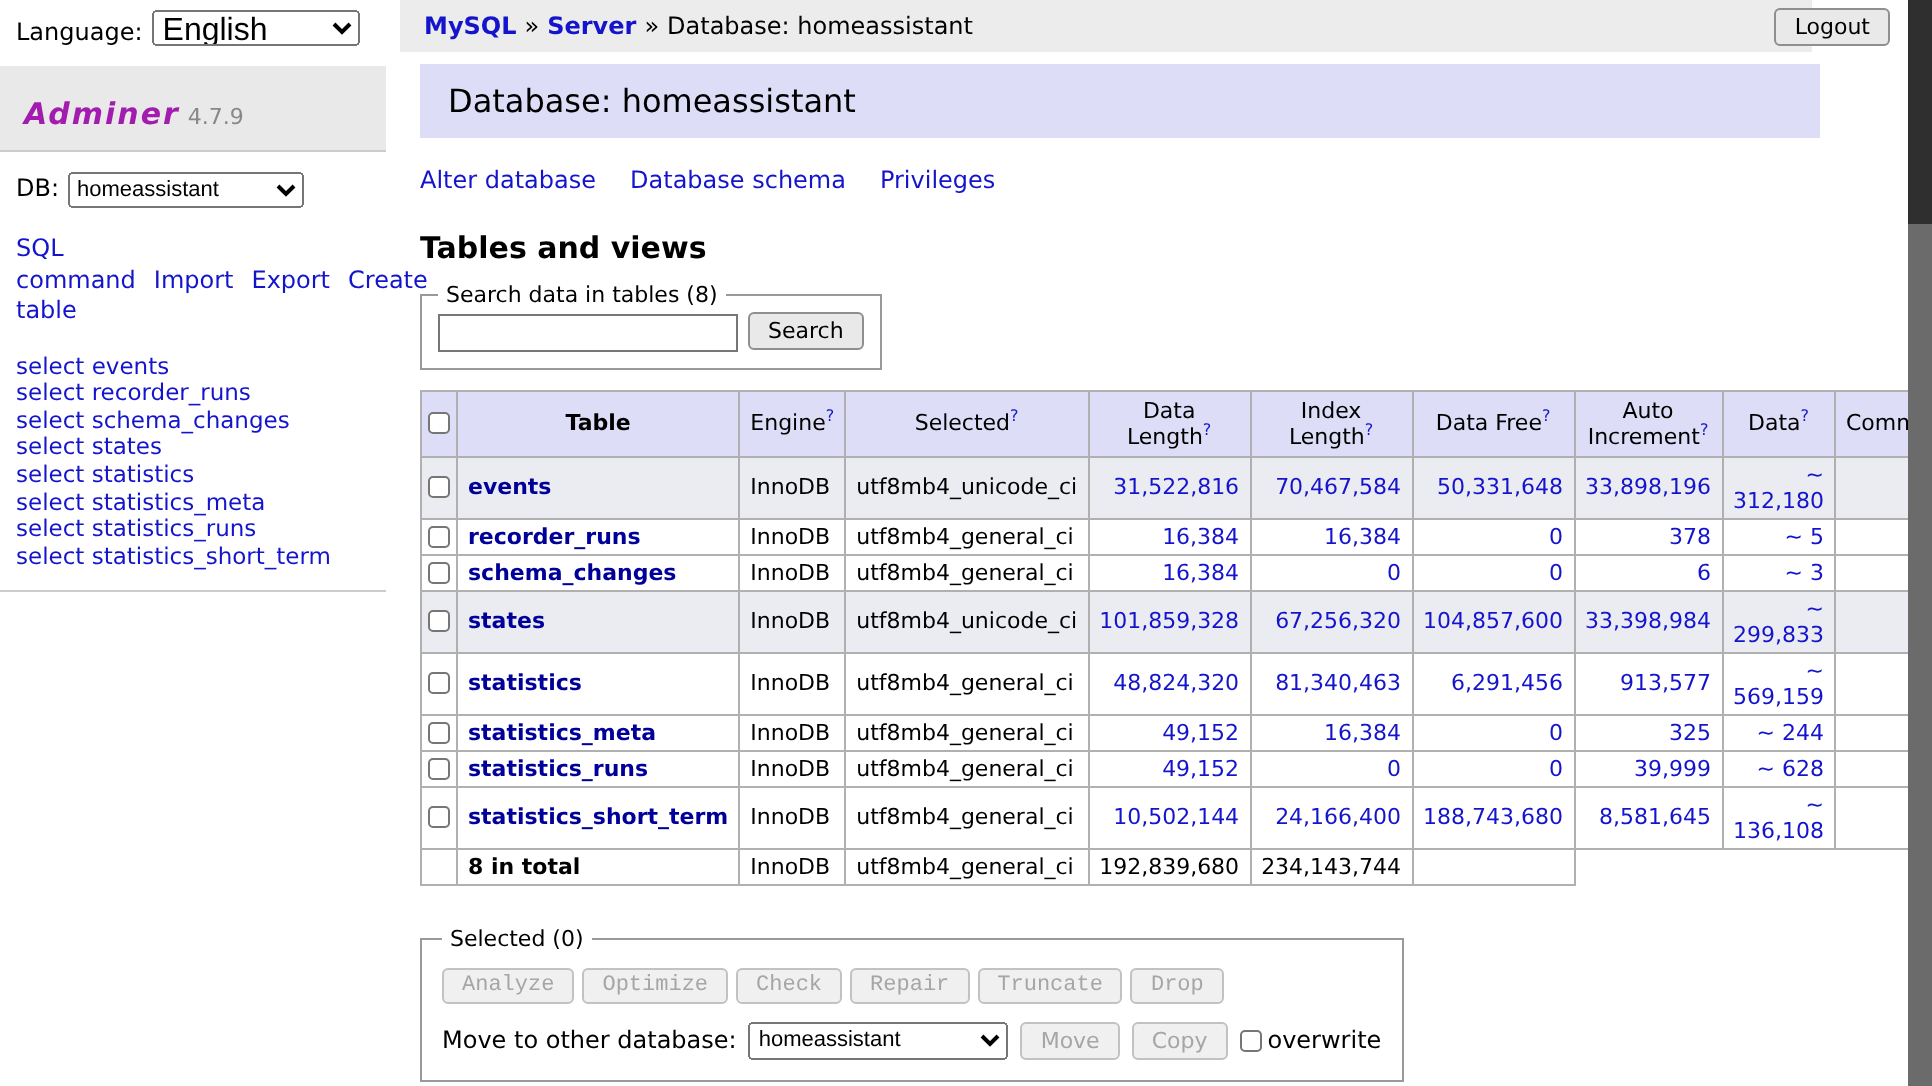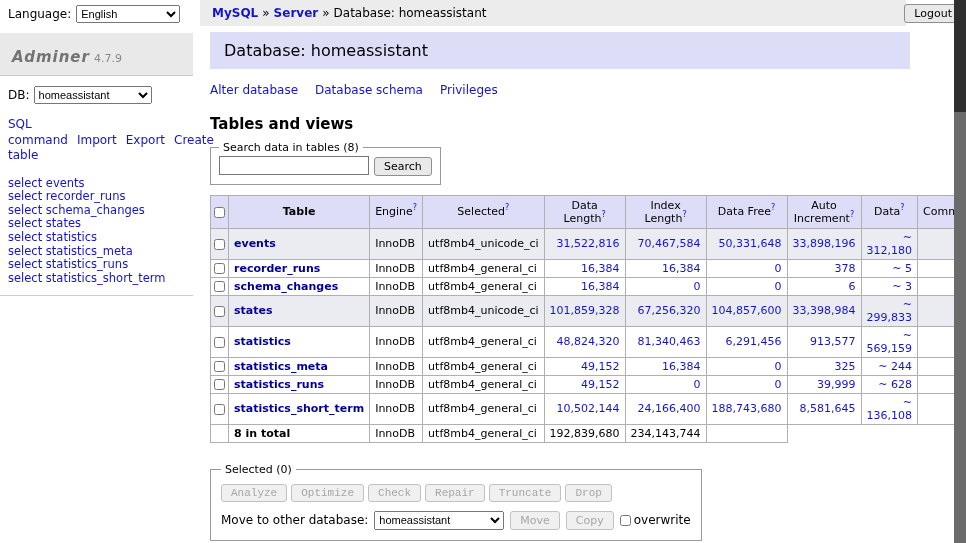--- a/index.html
+++ b/index.html
@@ -4,37 +4,37 @@
 <style>
   :root { --link:#1414cc; --tname:#000099; --headbg:#ddddf7; }
   * { margin:0; padding:0; box-sizing:border-box; }
   html,body { width:966px; height:543px; }
   body { position:relative; overflow:hidden; background:#fff; color:#000;
          font-family:"DejaVu Sans","Liberation Sans",sans-serif; font-size:12px; }
   a { color:var(--link); text-decoration:none; cursor:pointer; }
 
   .lang-row { position:absolute; left:0; top:0; width:193px; height:26px; padding:5px 0 0 8px; background:#fff; }
   .lang-row label { margin-right:5px; }
-  .lang-row select { width:104px; height:18px; font-size:11px; }
+  .lang-row select { width:104px; height:18px; font-size:16px; }
 
   .breadcrumb { position:absolute; left:200px; top:0; width:706px; height:26px;
                 background:#ececec; padding:6px 0 0 12px; }
   .bc-link { font-weight:bold; }
   .bc-sep { color:#000; margin:0 4px; }
   .bc-current { color:#000; }
 
   button { font-family:inherit; font-size:11px; padding:2px 9px; background:#e9e9e9;
            border:1px solid #8f8f8f; border-radius:3px; color:#000; cursor:pointer; }
   button:disabled { color:#a6a6a6; border-color:#c2c2c2; background:#f0f0f0; cursor:default; }
-  .logout { position:absolute; right:4px; top:4px; }
+  .logout { position:absolute; right:21px; top:4px; }
 
   .sidebar { position:absolute; left:0; top:26px; width:193px; bottom:0; background:#fff; }
   .sidebar h1 { margin-top:7px; background:#e9e9e9; border-bottom:1px solid #ccc;
                 padding:7px 12px; font-weight:normal; }
-  .app-name { font-style:italic; font-weight:bold; color:#737373; font-size:15px; letter-spacing:1px; }
+  .app-name { font-style:italic; font-weight:bold; color:#a21caf; font-size:15px; letter-spacing:1px; }
   .app-version { font-size:11px; color:#888; margin-left:4px; }
   .db-row { padding:10px 8px 0; }
   .db-row select { width:118px; height:18px; font-size:11px; margin-left:4px; }
   .side-links { padding:13px 8px 0; width:175px; line-height:1.3; }
   .side-links a { margin-right:9px; }
   .table-list { list-style:none; padding:13px 8px 10px; border-bottom:1px solid #ccc; }
   .table-list li { line-height:1.18; font-size:11.5px; white-space:nowrap; }
 
   .main { position:absolute; left:210px; top:26px; width:700px; }
   h2.page-title { margin-top:6px; background:var(--headbg); padding:9px 14px;

